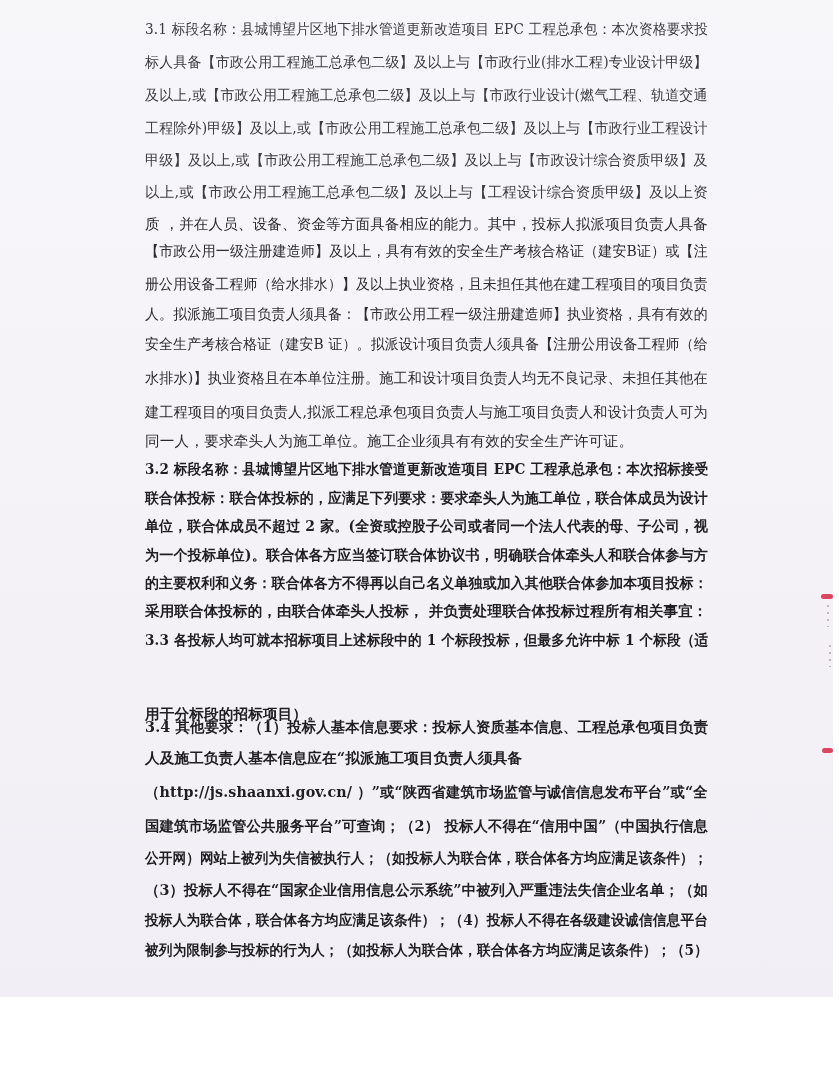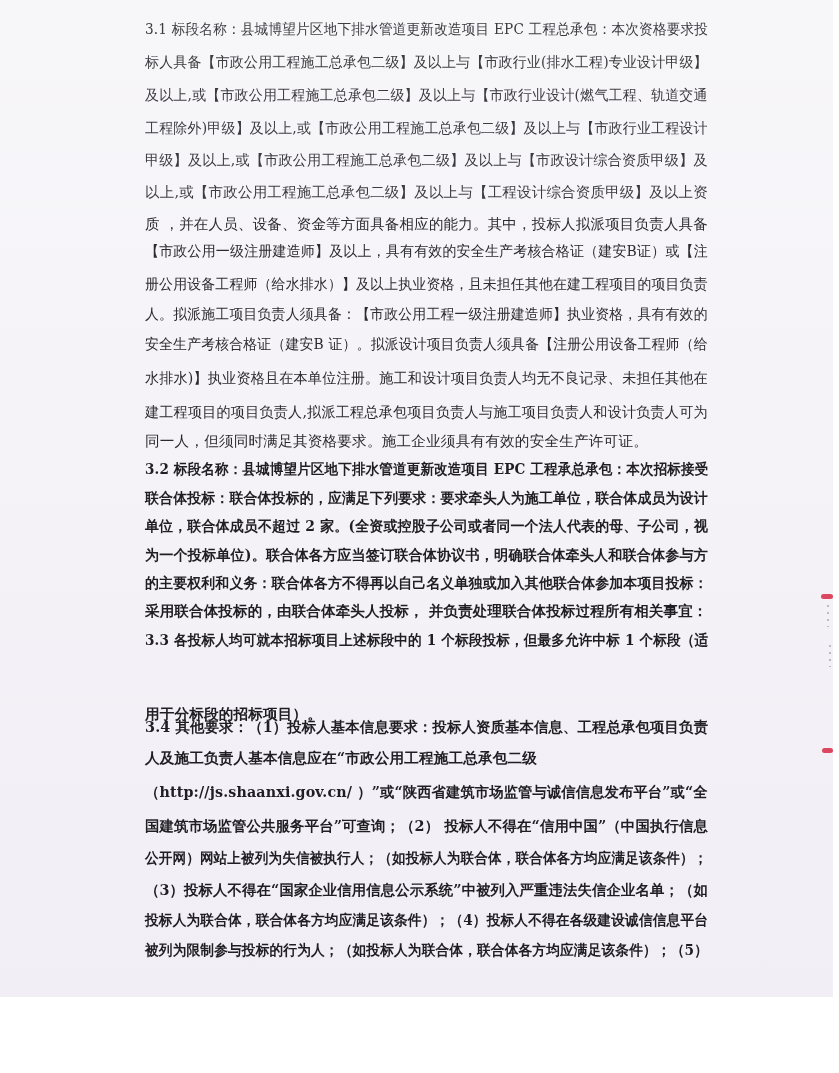--- a/index.html
+++ b/index.html
@@ -64,31 +64,31 @@
       <div class="line light" style="top: 118px; transform-origin: left top; transform: scaleX(0.957483);">工程除外)甲级】及以上,或【市政公用工程施工总承包二级】及以上与【市政行业工程设计</div>
       <div class="line light" style="top: 150px; transform-origin: left top; transform: scaleX(0.967354);">甲级】及以上,或【市政公用工程施工总承包二级】及以上与【市政设计综合资质甲级】及</div>
       <div class="line light" style="top: 182px; transform-origin: left top; transform: scaleX(0.992945);">以上,或【市政公用工程施工总承包二级】及以上与【工程设计综合资质甲级】及以上资</div>
       <div class="line normal" style="top: 214px; transform-origin: left top; transform: scaleX(0.992945);">质 ，并在人员、设备、资金等方面具备相应的能力。其中，投标人拟派项目负责人具备</div>
       <div class="line normal" style="top: 241px; transform-origin: left top; transform: scaleX(0.957483);">【市政公用一级注册建造师】及以上，具有有效的安全生产考核合格证（建安B证）或【注</div>
       <div class="line normal" style="top: 274px; transform-origin: left top; transform: scaleX(0.951014);">册公用设备工程师（给水排水）】及以上执业资格，且未担任其他在建工程项目的项目负责</div>
       <div class="line normal" style="top: 304px; transform-origin: left top; transform: scaleX(0.951014);">人。拟派施工项目负责人须具备：【市政公用工程一级注册建造师】执业资格，具有有效的</div>
       <div class="line normal" style="top: 334px; transform-origin: left top; transform: scaleX(0.94941);">安全生产考核合格证（建安B 证）。拟派设计项目负责人须具备【注册公用设备工程师（给</div>
       <div class="line normal" style="top: 368px; transform-origin: left top; transform: scaleX(0.965695);">水排水)】执业资格且在本单位注册。施工和设计项目负责人均无不良记录、未担任其他在</div>
       <div class="line normal" style="top: 402px; transform-origin: left top; transform: scaleX(0.967354);">建工程项目的项目负责人,拟派工程总承包项目负责人与施工项目负责人和设计负责人可为</div>
-      <div class="line normal" style="top: 431px;">同一人，但须同时满足其资格要求。施工企业须具有有效的安全生产许可证。</div>
+      <div class="line normal" style="top: 431px;">同一人，要求牵头人为施工单位。施工企业须具有有效的安全生产许可证。</div>
       <div class="line bold" style="top: 459px; transform-origin: left top; transform: scaleX(0.929043);">3.2 标段名称：县城博望片区地下排水管道更新改造项目 EPC 工程承总承包：本次招标接受</div>
       <div class="line bold" style="top: 488px; transform-origin: left top; transform: scaleX(0.954237);">联合体投标：联合体投标的，应满足下列要求：要求牵头人为施工单位，联合体成员为设计</div>
       <div class="line bold" style="top: 516px; transform-origin: left top; transform: scaleX(0.957483);">单位，联合体成员不超过 2 家。(全资或控股子公司或者同一个法人代表的母、子公司，视</div>
       <div class="line bold" style="top: 545px; transform-origin: left top; transform: scaleX(0.967354);">为一个投标单位)。联合体各方应当签订联合体协议书，明确联合体牵头人和联合体参与方</div>
       <div class="line bold" style="top: 573px; transform-origin: left top; transform: scaleX(0.954237);">的主要权利和义务：联合体各方不得再以自己名义单独或加入其他联合体参加本项目投标：</div>
       <div class="line bold" style="top: 601px; transform-origin: left top; transform: scaleX(0.9947);">采用联合体投标的，由联合体牵头人投标， 并负责处理联合体投标过程所有相关事宜：</div>
       <div class="line bold" style="top: 630px; transform-origin: left top; transform: scaleX(0.933665);">3.3 各投标人均可就本招标项目上述标段中的 1 个标段投标，但最多允许中标 1 个标段（适</div>
       <div class="line bold" style="top: 660px; margin-top: 44px;">用于分标段的招标项目）。</div>
       <div class="line bold" style="top: 717px; transform-origin: left top; transform: scaleX(0.984266);">  3.4 其他要求：（1）投标人基本信息要求：投标人资质基本信息、工程总承包项目负责</div>
-      <div class="line bold" style="top: 748px;">人及施工负责人基本信息应在“市政公用工程施工总承包二级</div>
+      <div class="line bold" style="top: 748px;">人及施工负责人基本信息应在“拟派施工项目负责人须具备</div>
       <div class="line bold" style="top: 782px; transform-origin: left top; transform: scaleX(0.977431);">（http://js.shaanxi.gov.cn/ ）”或“陕西省建筑市场监管与诚信信息发布平台”或“全</div>
       <div class="line bold" style="top: 816px; transform-origin: left top; transform: scaleX(0.984266);">国建筑市场监管公共服务平台”可查询；（2） 投标人不得在“信用中国”（中国执行信息</div>
       <div class="line bold" style="top: 848px; transform-origin: left top; transform: scaleX(0.930579);">公开网）网站上被列为失信被执行人；（如投标人为联合体，联合体各方均应满足该条件）；</div>
       <div class="line bold" style="top: 880px; transform-origin: left top; transform: scaleX(0.982548);">（3）投标人不得在“国家企业信用信息公示系统”中被列入严重违法失信企业名单；（如</div>
       <div class="line bold" style="top: 910px; transform-origin: left top; transform: scaleX(0.938333);">投标人为联合体，联合体各方均应满足该条件）；（4）投标人不得在各级建设诚信信息平台</div>
       <div class="line bold" style="top: 940px; transform-origin: left top; transform: scaleX(0.938333);">被列为限制参与投标的行为人；（如投标人为联合体，联合体各方均应满足该条件）；（5）</div>
     </div>
 
   <div class="stamp" style="left:821px; top:594px; width:12px; height:5px;"></div>
   <div class="stamp-dots" style="left:827px; top:605px; height:22px;"></div>

